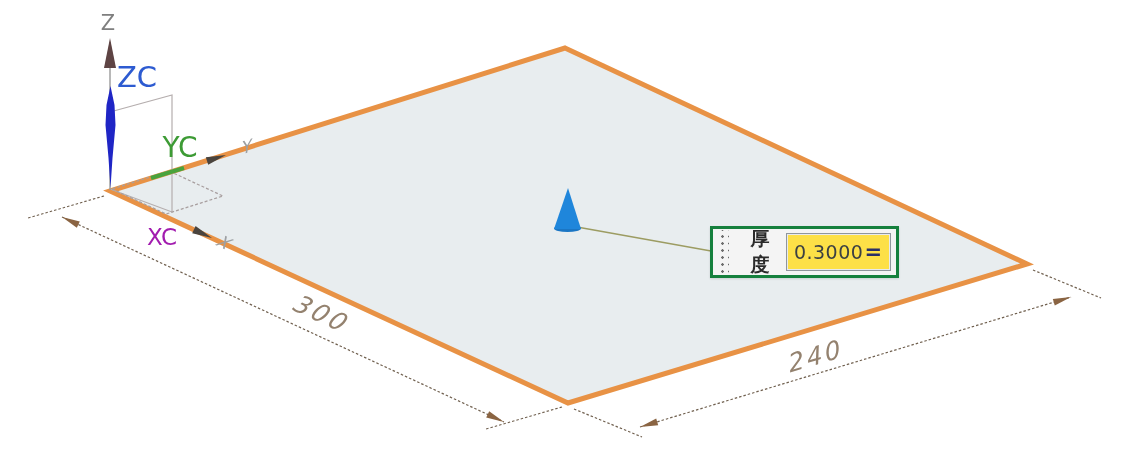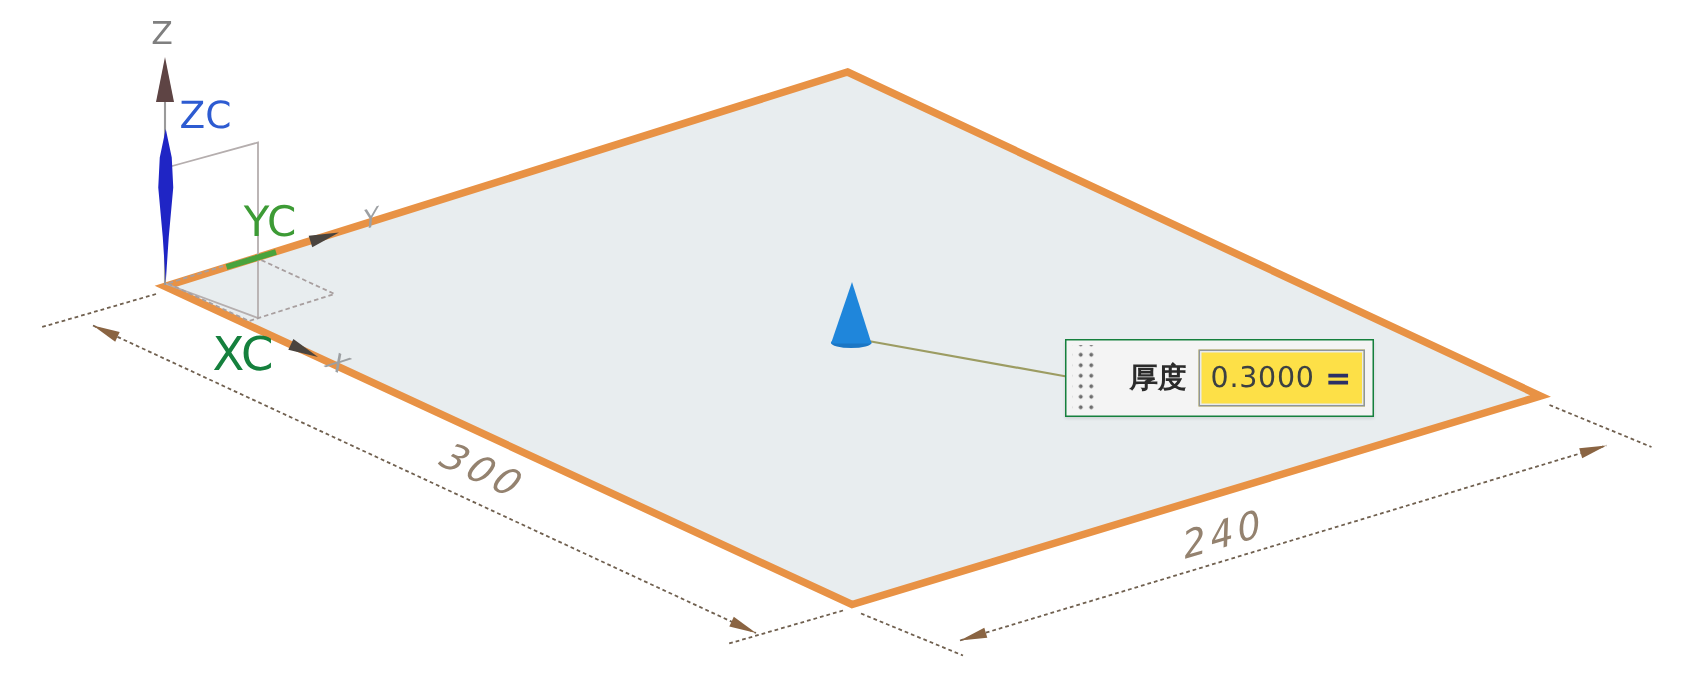--- a/index.html
+++ b/index.html
@@ -3,32 +3,32 @@
 <meta charset="utf-8">
 <style>
   html,body{margin:0;padding:0;background:#fff;}
   #canvas{
     position:relative;width:1128px;height:452px;background:#ffffff;
     overflow:hidden;font-family:"DejaVu Sans","Liberation Sans",sans-serif;
   }
   #scene{position:absolute;left:0;top:0;}
   .lbl{position:absolute;transform:translate(-50%,-50%);white-space:nowrap;line-height:1;}
   .triad-z   {font-size:21px;color:#7f7f7f;font-weight:400;}
-  .triad-zc  {font-size:25px;color:#2d5bd1;font-weight:500;}
+  .triad-zc  {font-size:29px;color:#2d5bd1;font-weight:500;}
   .triad-yc  {font-size:28px;color:#3d9b35;font-weight:500;}
-  .triad-xc  {font-size:31px;color:#15803d;font-weight:500;}
+  .triad-xc  {font-size:23px;color:#a21caf;font-weight:500;}
   .axis-glyph{font-size:17px;color:#9da0a3;}
   .dim-text{
     font-size:25px;color:#94826f;letter-spacing:3px;
     font-style:italic;
   }
   
   .thickness-box{
-    position:absolute;left:710px;top:226px;width:206px;height:52px;
-    background:#f4f4f4;border:1px solid #15803d;box-sizing:border-box;
+    position:absolute;left:710px;top:226px;width:189px;height:52px;
+    background:#f4f4f4;border:3px solid #15803d;box-sizing:border-box;
     display:flex;align-items:center;box-shadow:0 1px 2px rgba(0,0,0,0.12);
   }
   .grip{
     width:16px;height:44px;margin-left:4px;cursor:move;
     background-image:radial-gradient(circle,#6e6e6e 1.1px,transparent 1.5px);
     background-size:7px 7px;background-position:2px 3px;
   }
   .thickness-label{
     margin-left:22px;font-size:19px;color:#2b2b2b;font-weight:600;
   }

